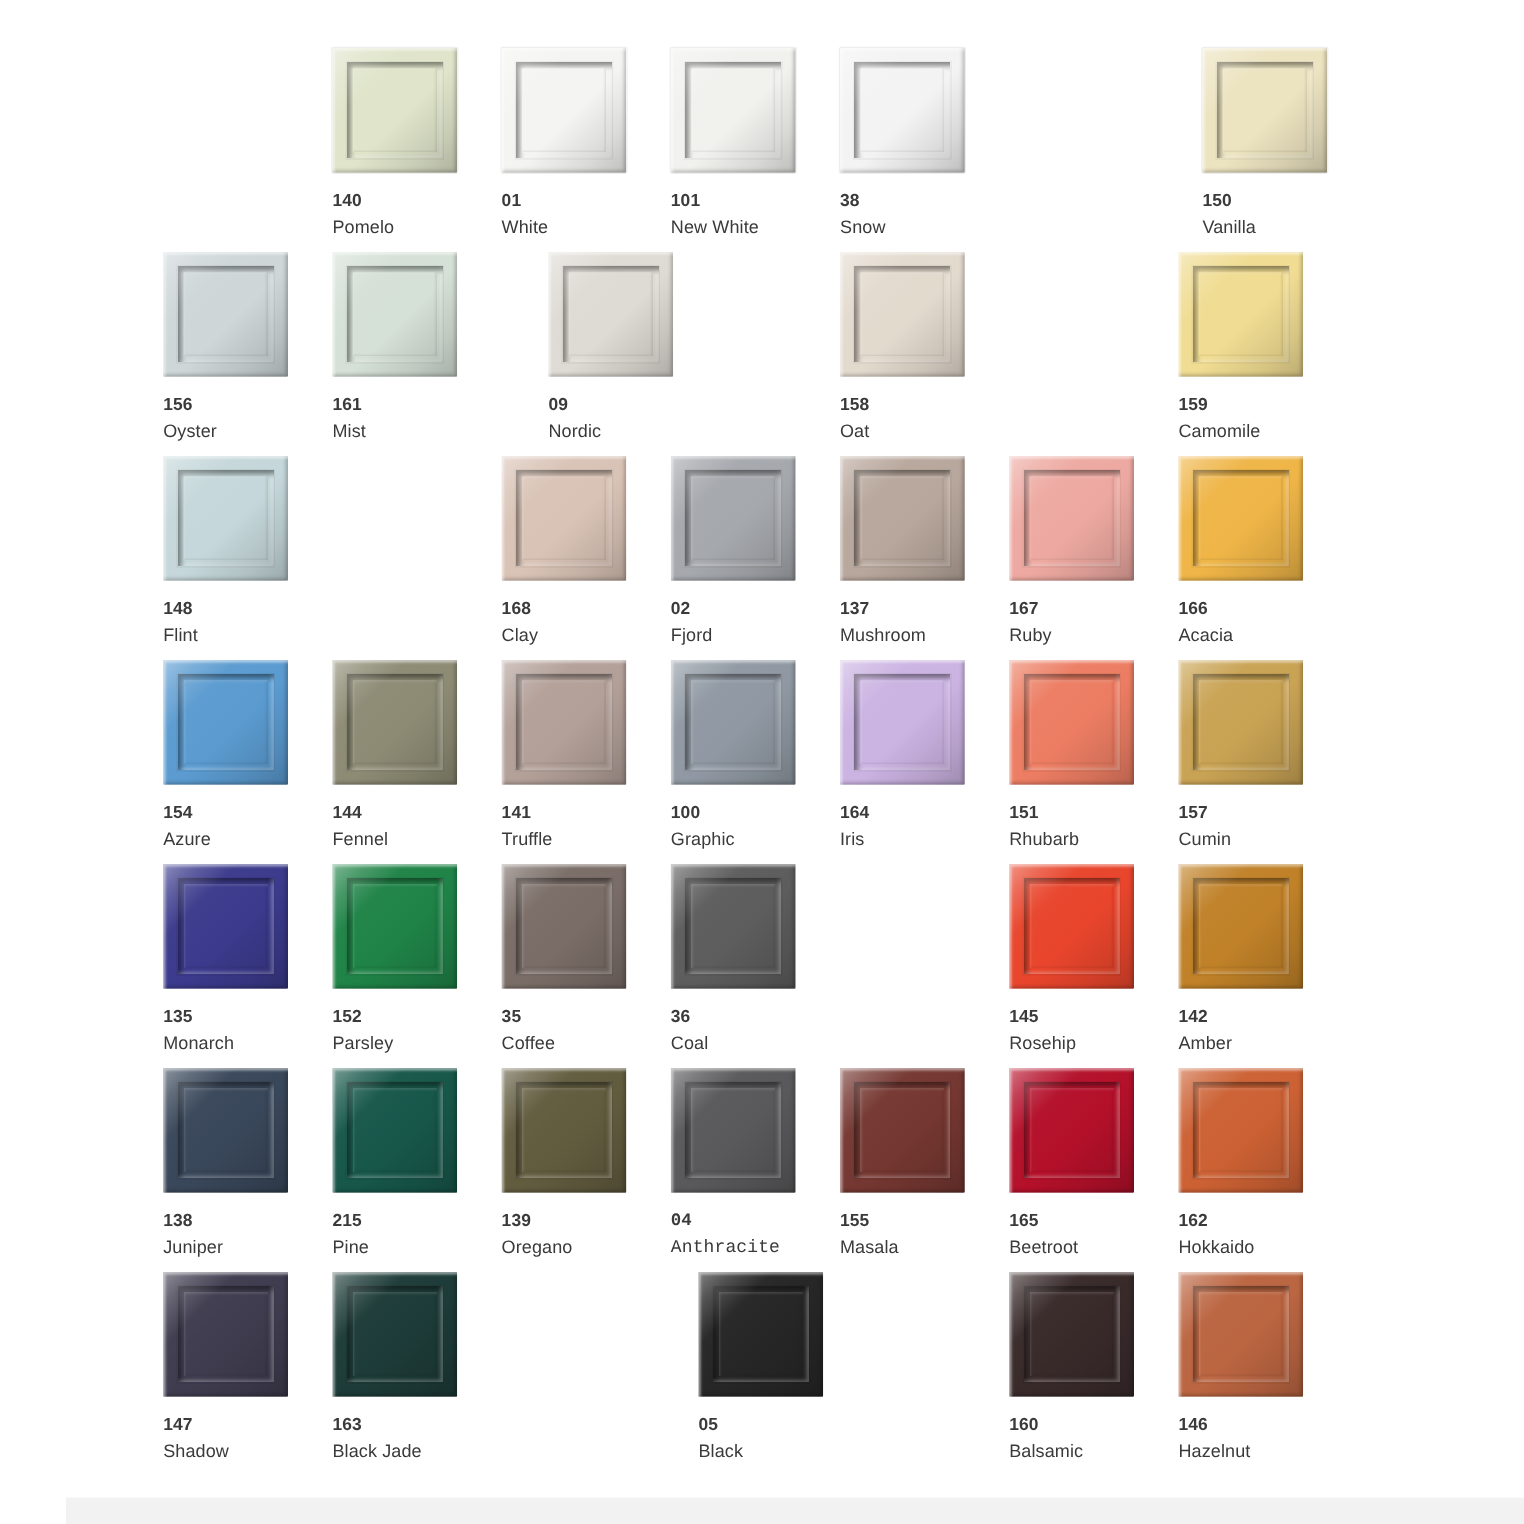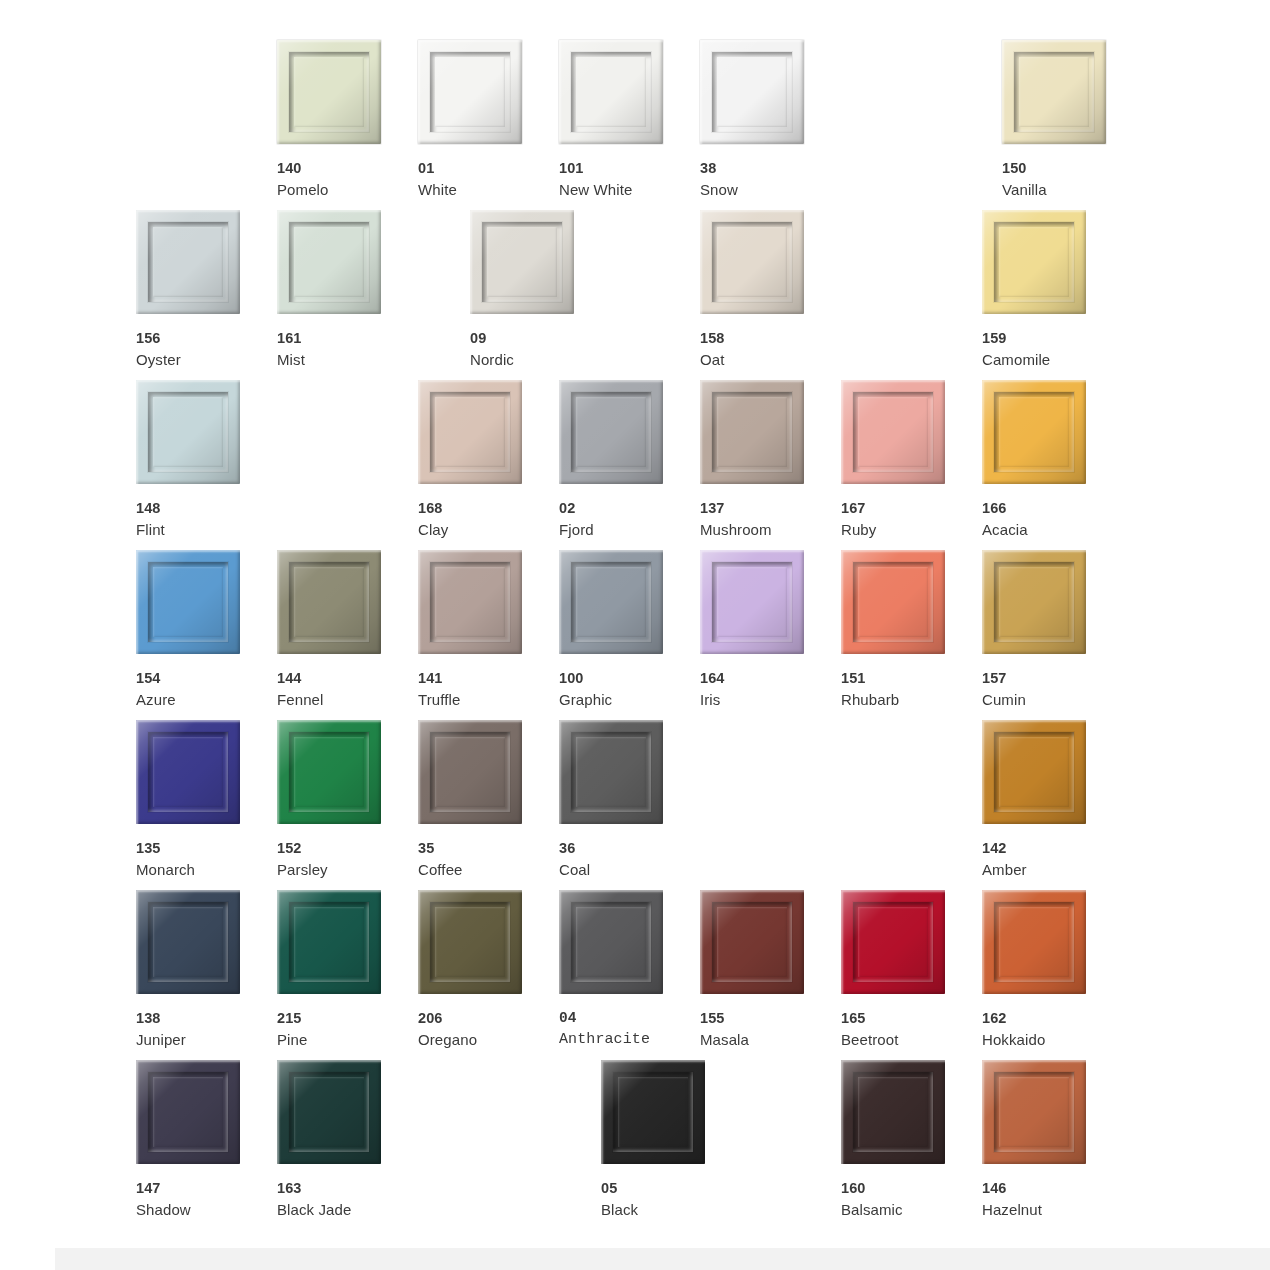--- a/index.html
+++ b/index.html
@@ -242,21 +242,21 @@
               <div class="panel"></div>
             </div>
             <div class="sheen"></div>
             <div class="rim"></div>
           </div>
           <div class="caption">
             <span class="code">161</span>
             <span class="name">Mist</span>
           </div>
         </div>
-        <div class="cell" style="left: 295px; padding-left: 39px;">
+        <div class="cell" style="left: 282px; padding-left: 39px;">
           <div class="chip" style="--c: #dedbd4;">
             <div class="face"></div>
             <div class="well">
               <div class="panel"></div>
             </div>
             <div class="sheen"></div>
             <div class="rim"></div>
           </div>
           <div class="caption">
             <span class="code">09</span>
@@ -532,20 +532,34 @@
             </div>
             <div class="sheen"></div>
             <div class="rim"></div>
           </div>
           <div class="caption">
             <span class="code">36</span>
             <span class="name">Coal</span>
           </div>
         </div>
         <div class="cell empty" style="left: 564px;"></div>
+        <div class="cell" style="left: 705px;">
+          <div class="chip" style="--c: #e8452c;">
+            <div class="face"></div>
+            <div class="well">
+              <div class="panel"></div>
+            </div>
+            <div class="sheen"></div>
+            <div class="rim"></div>
+          </div>
+          <div class="caption">
+            <span class="code">145</span>
+            <span class="name">Rosehip</span>
+          </div>
+        </div>
         <div class="cell" style="left: 846px;">
           <div class="chip" style="--c: #c08128;">
             <div class="face"></div>
             <div class="well">
               <div class="panel"></div>
             </div>
             <div class="sheen"></div>
             <div class="rim"></div>
           </div>
           <div class="caption">
@@ -586,21 +600,21 @@
         <div class="cell" style="left: 282px;">
           <div class="chip" style="--c: #625c3f;">
             <div class="face"></div>
             <div class="well">
               <div class="panel"></div>
             </div>
             <div class="sheen"></div>
             <div class="rim"></div>
           </div>
           <div class="caption">
-            <span class="code">206</span>
+            <span class="code">139</span>
             <span class="name">Oregano</span>
           </div>
         </div>
         <div class="cell" style="left: 423px; font-family: Liberation Mono, monospace;">
           <div class="chip" style="--c: #59595b;">
             <div class="face"></div>
             <div class="well">
               <div class="panel"></div>
             </div>
             <div class="sheen"></div>
@@ -677,21 +691,21 @@
             </div>
             <div class="sheen"></div>
             <div class="rim"></div>
           </div>
           <div class="caption">
             <span class="code">163</span>
             <span class="name">Black Jade</span>
           </div>
         </div>
         <div class="cell empty" style="left: 282px;"></div>
-        <div class="cell" style="left: 434px; padding-left: 31px;">
+        <div class="cell" style="left: 415px; padding-left: 31px;">
           <div class="chip" style="--c: #262626;">
             <div class="face"></div>
             <div class="well">
               <div class="panel"></div>
             </div>
             <div class="sheen"></div>
             <div class="rim"></div>
           </div>
           <div class="caption">
             <span class="code">05</span>

